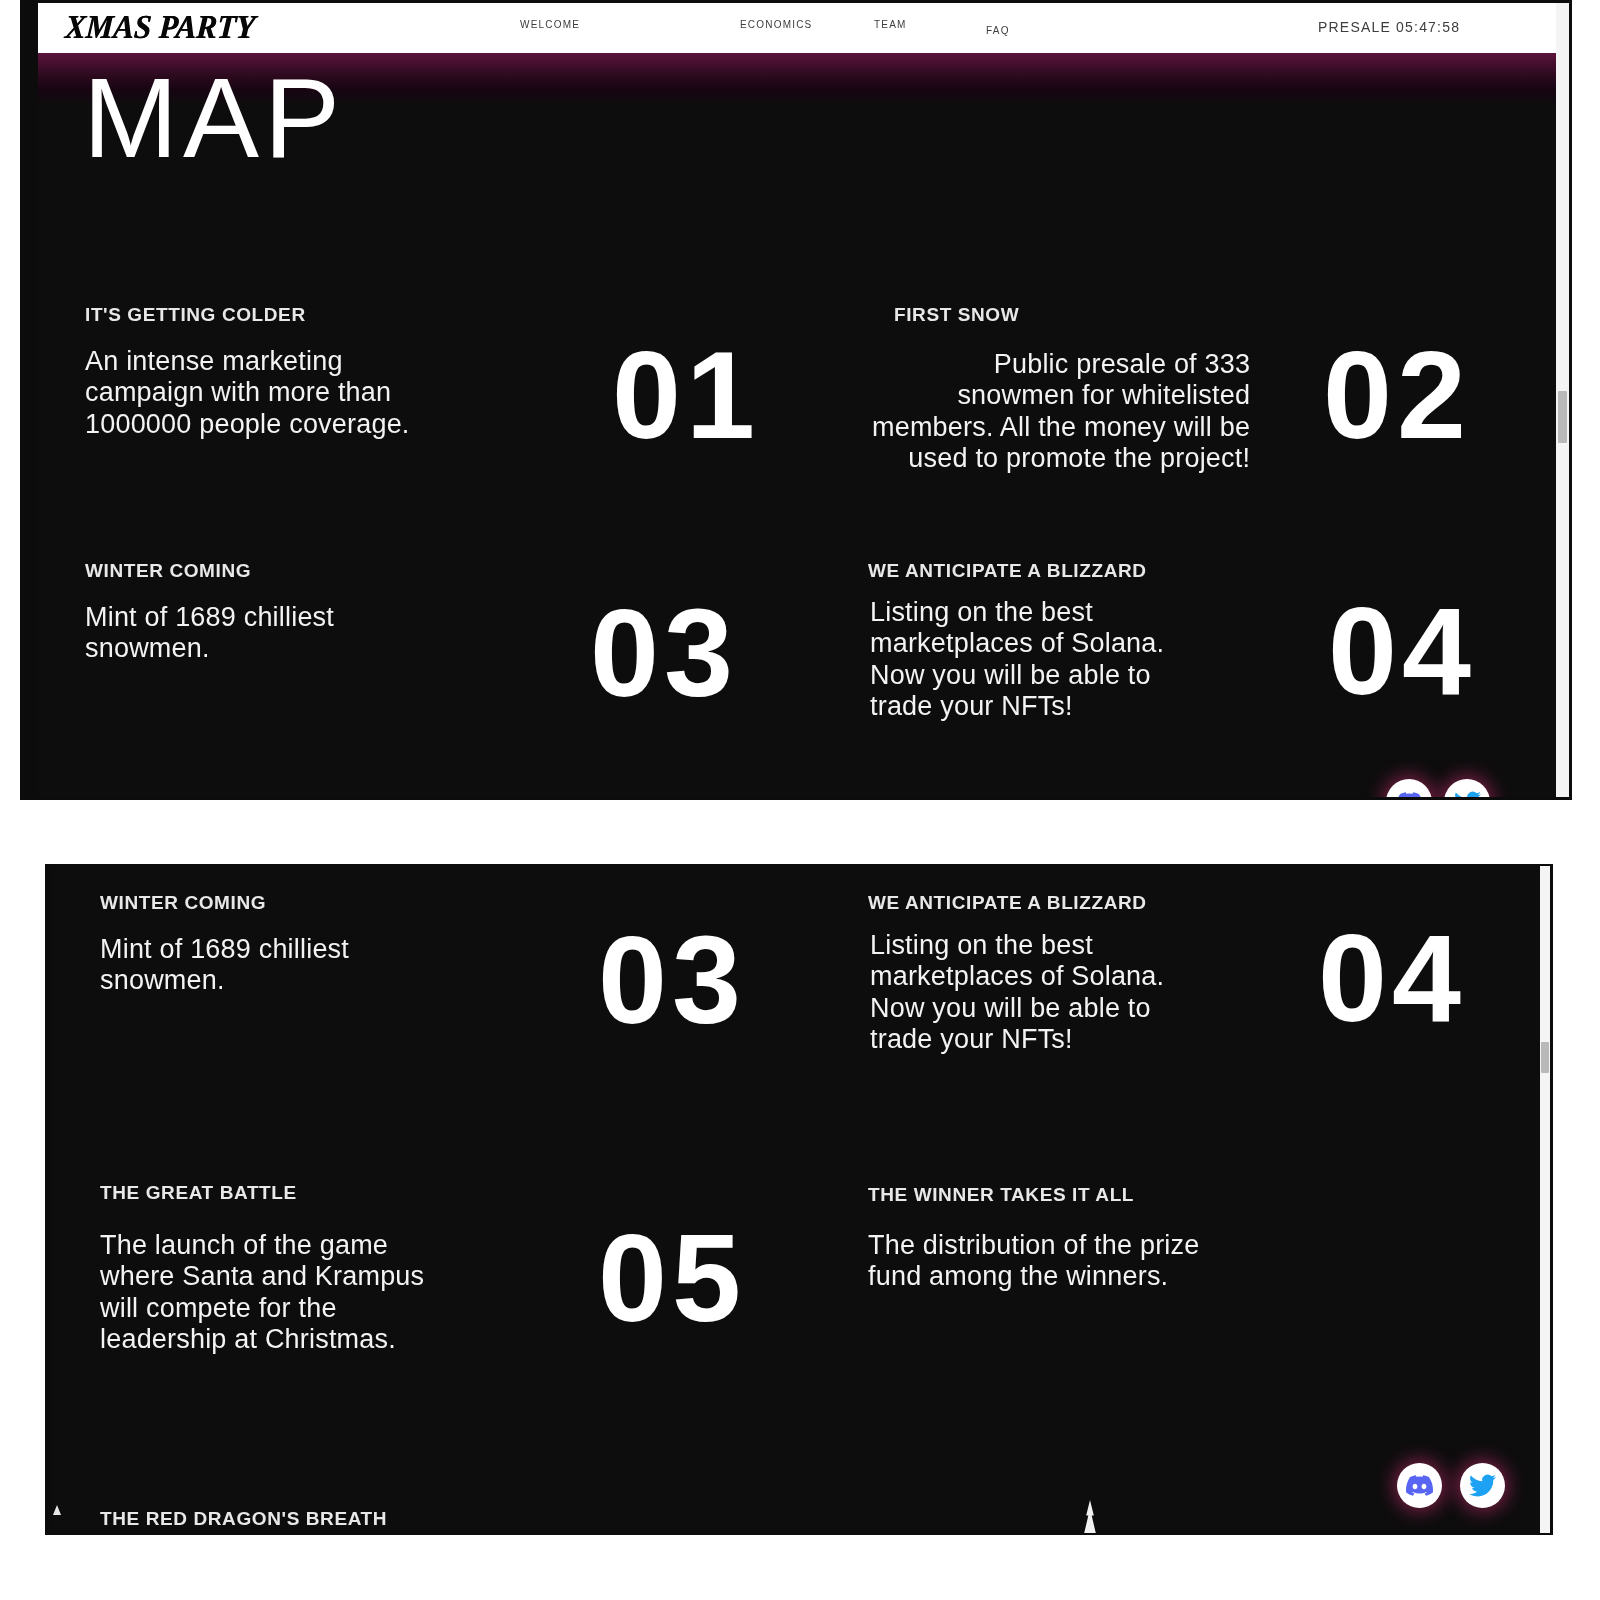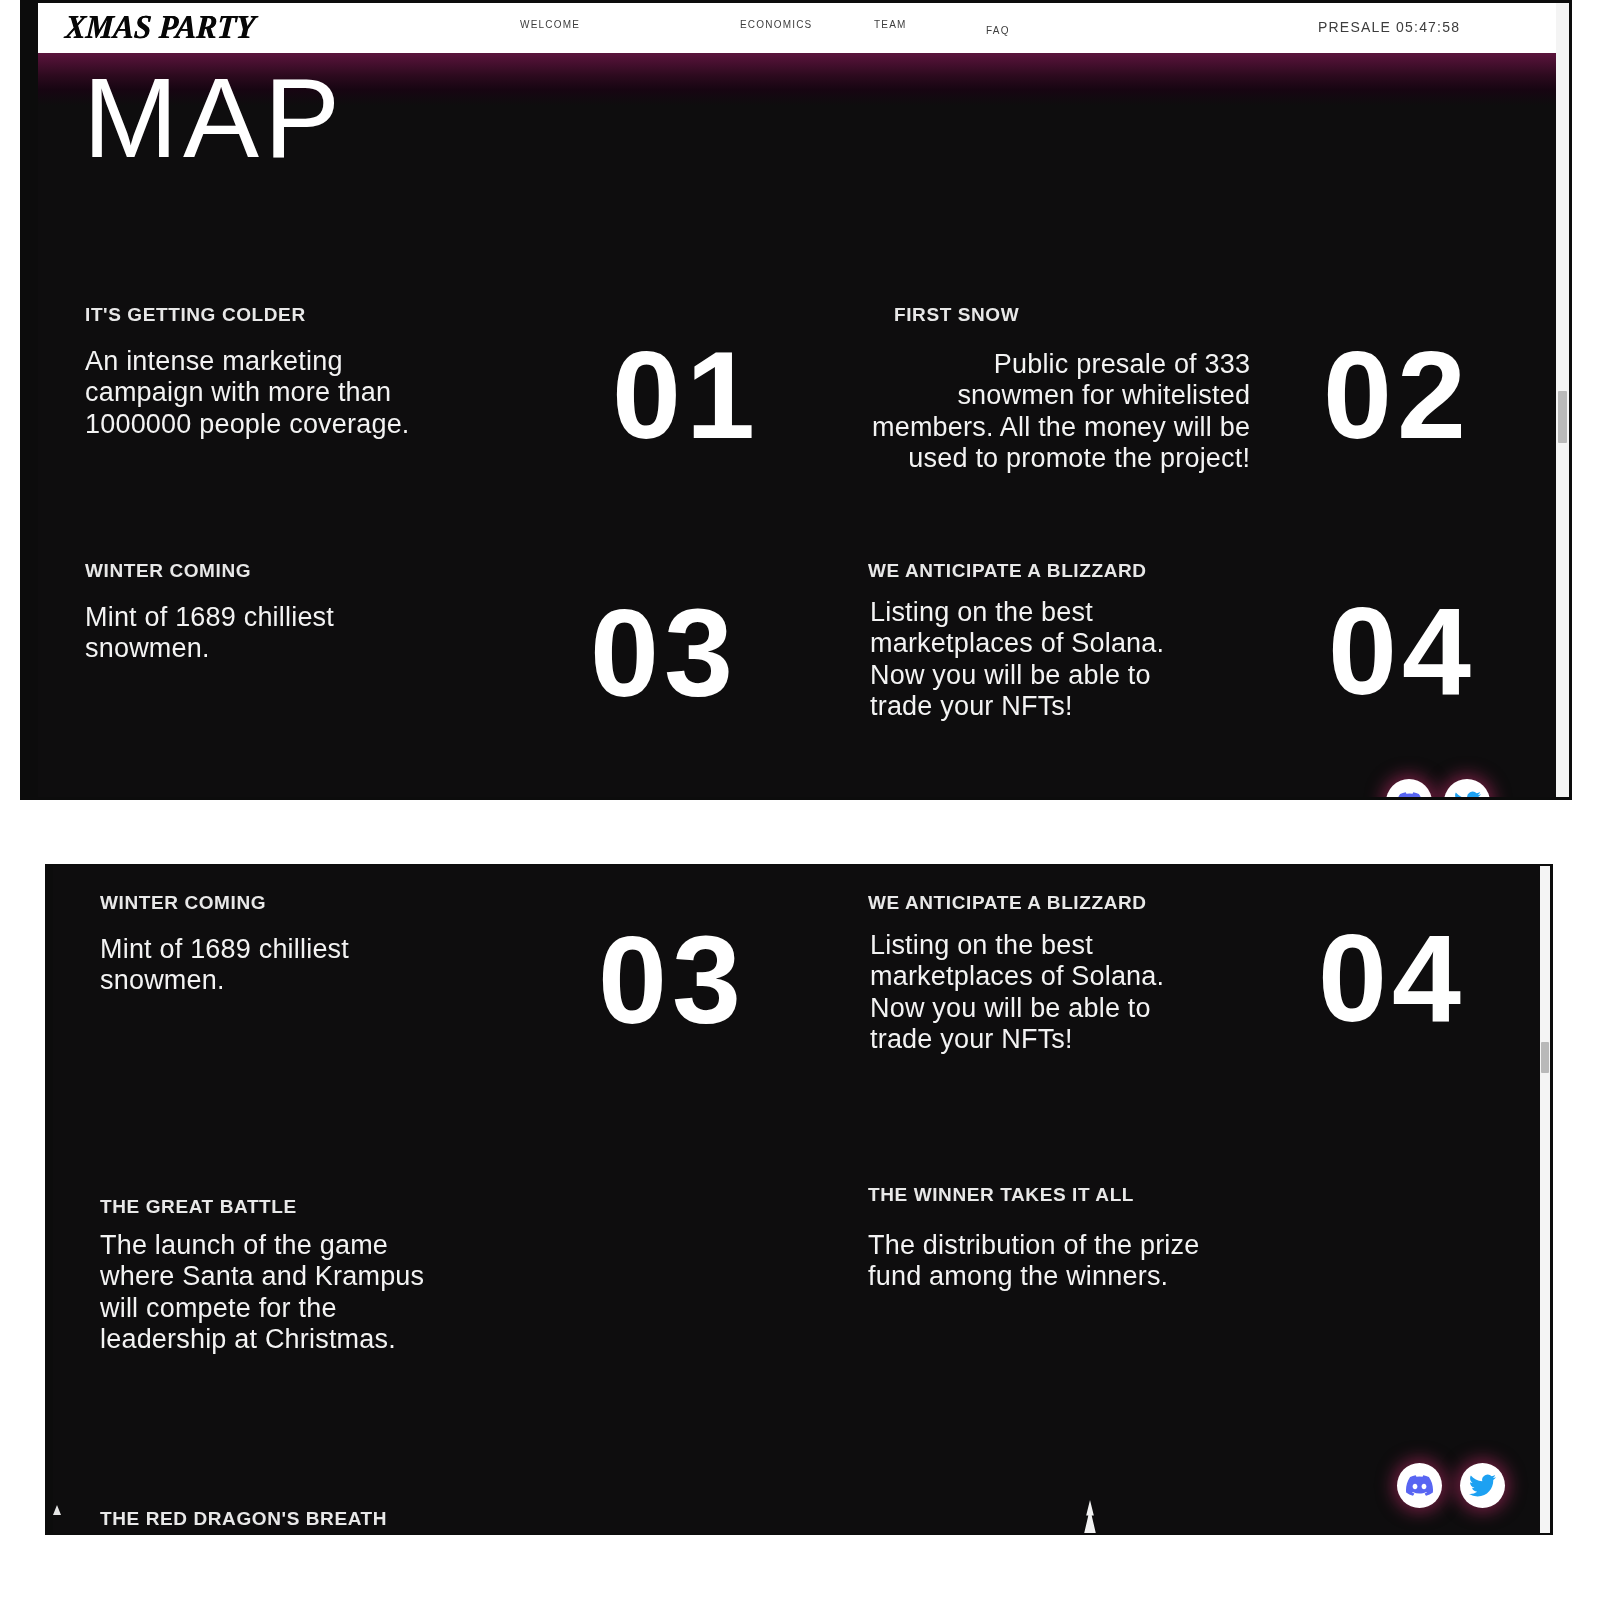--- a/index.html
+++ b/index.html
@@ -125,25 +125,26 @@
 snowmen.</div>
     <div class="big-num" style="left:545px; top:52px;">03</div>
 
     <div class="item-label" style="left:815px; top:26px;">WE ANTICIPATE A BLIZZARD</div>
     <div class="item-body" style="left:817px; top:64px;">Listing on the best
 marketplaces of Solana.
 Now you will be able to
 trade your NFTs!</div>
     <div class="big-num" style="left:1265px; top:50px;">04</div>
 
-    <div class="item-label" style="left:47px; top:330px;">THE GREAT BATTLE</div>
+    <div class="item-label" style="left:47px; top:316px;">THE GREAT BATTLE</div>
     <div class="item-body" style="left:47px; top:364px;">The launch of the game
 where Santa and Krampus
 will compete for the
 leadership at Christmas.</div>
+    <div class="big-num" style="left:545px; top:350px;">05</div>
 
     <div class="item-label" style="left:815px; top:318px;">THE WINNER TAKES IT ALL</div>
     <div class="item-body" style="left:815px; top:364px;">The distribution of the prize
 fund among the winners.</div>
 
     <div class="item-label" style="left:47px; top:642px;">THE RED DRAGON'S BREATH</div>
 
     <div class="tiny-mark"></div>
     <div class="tree-spike"></div>
 

